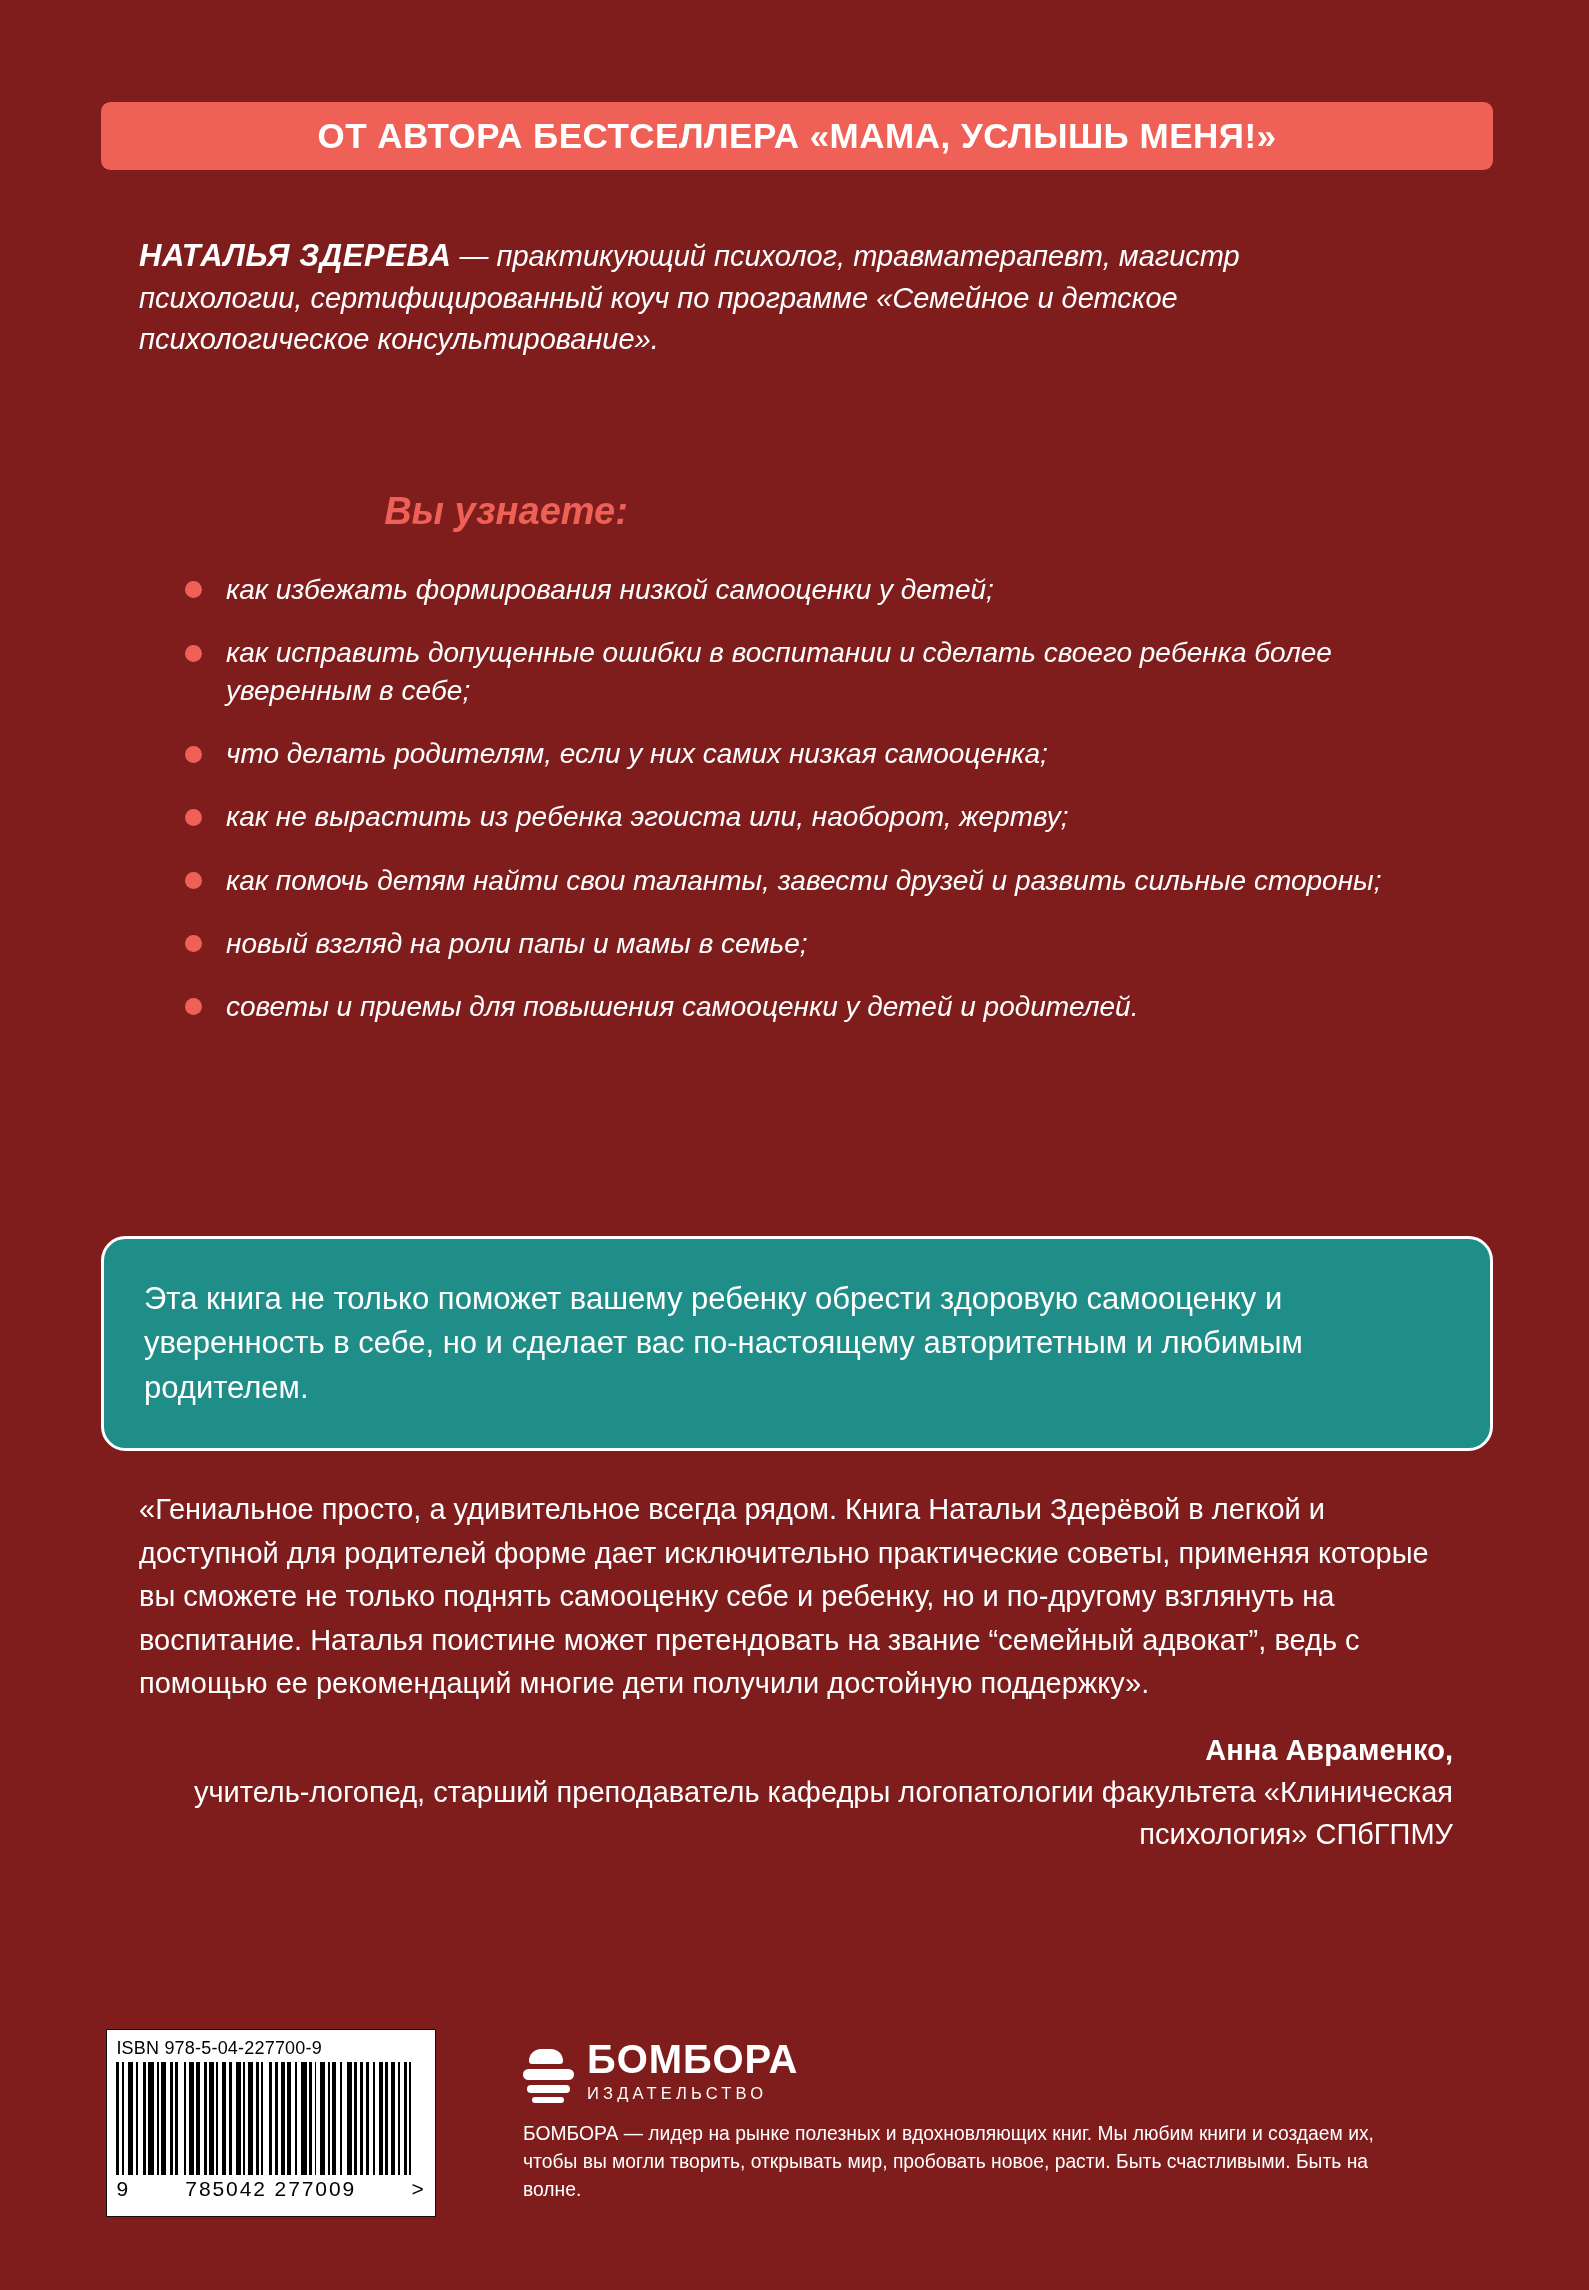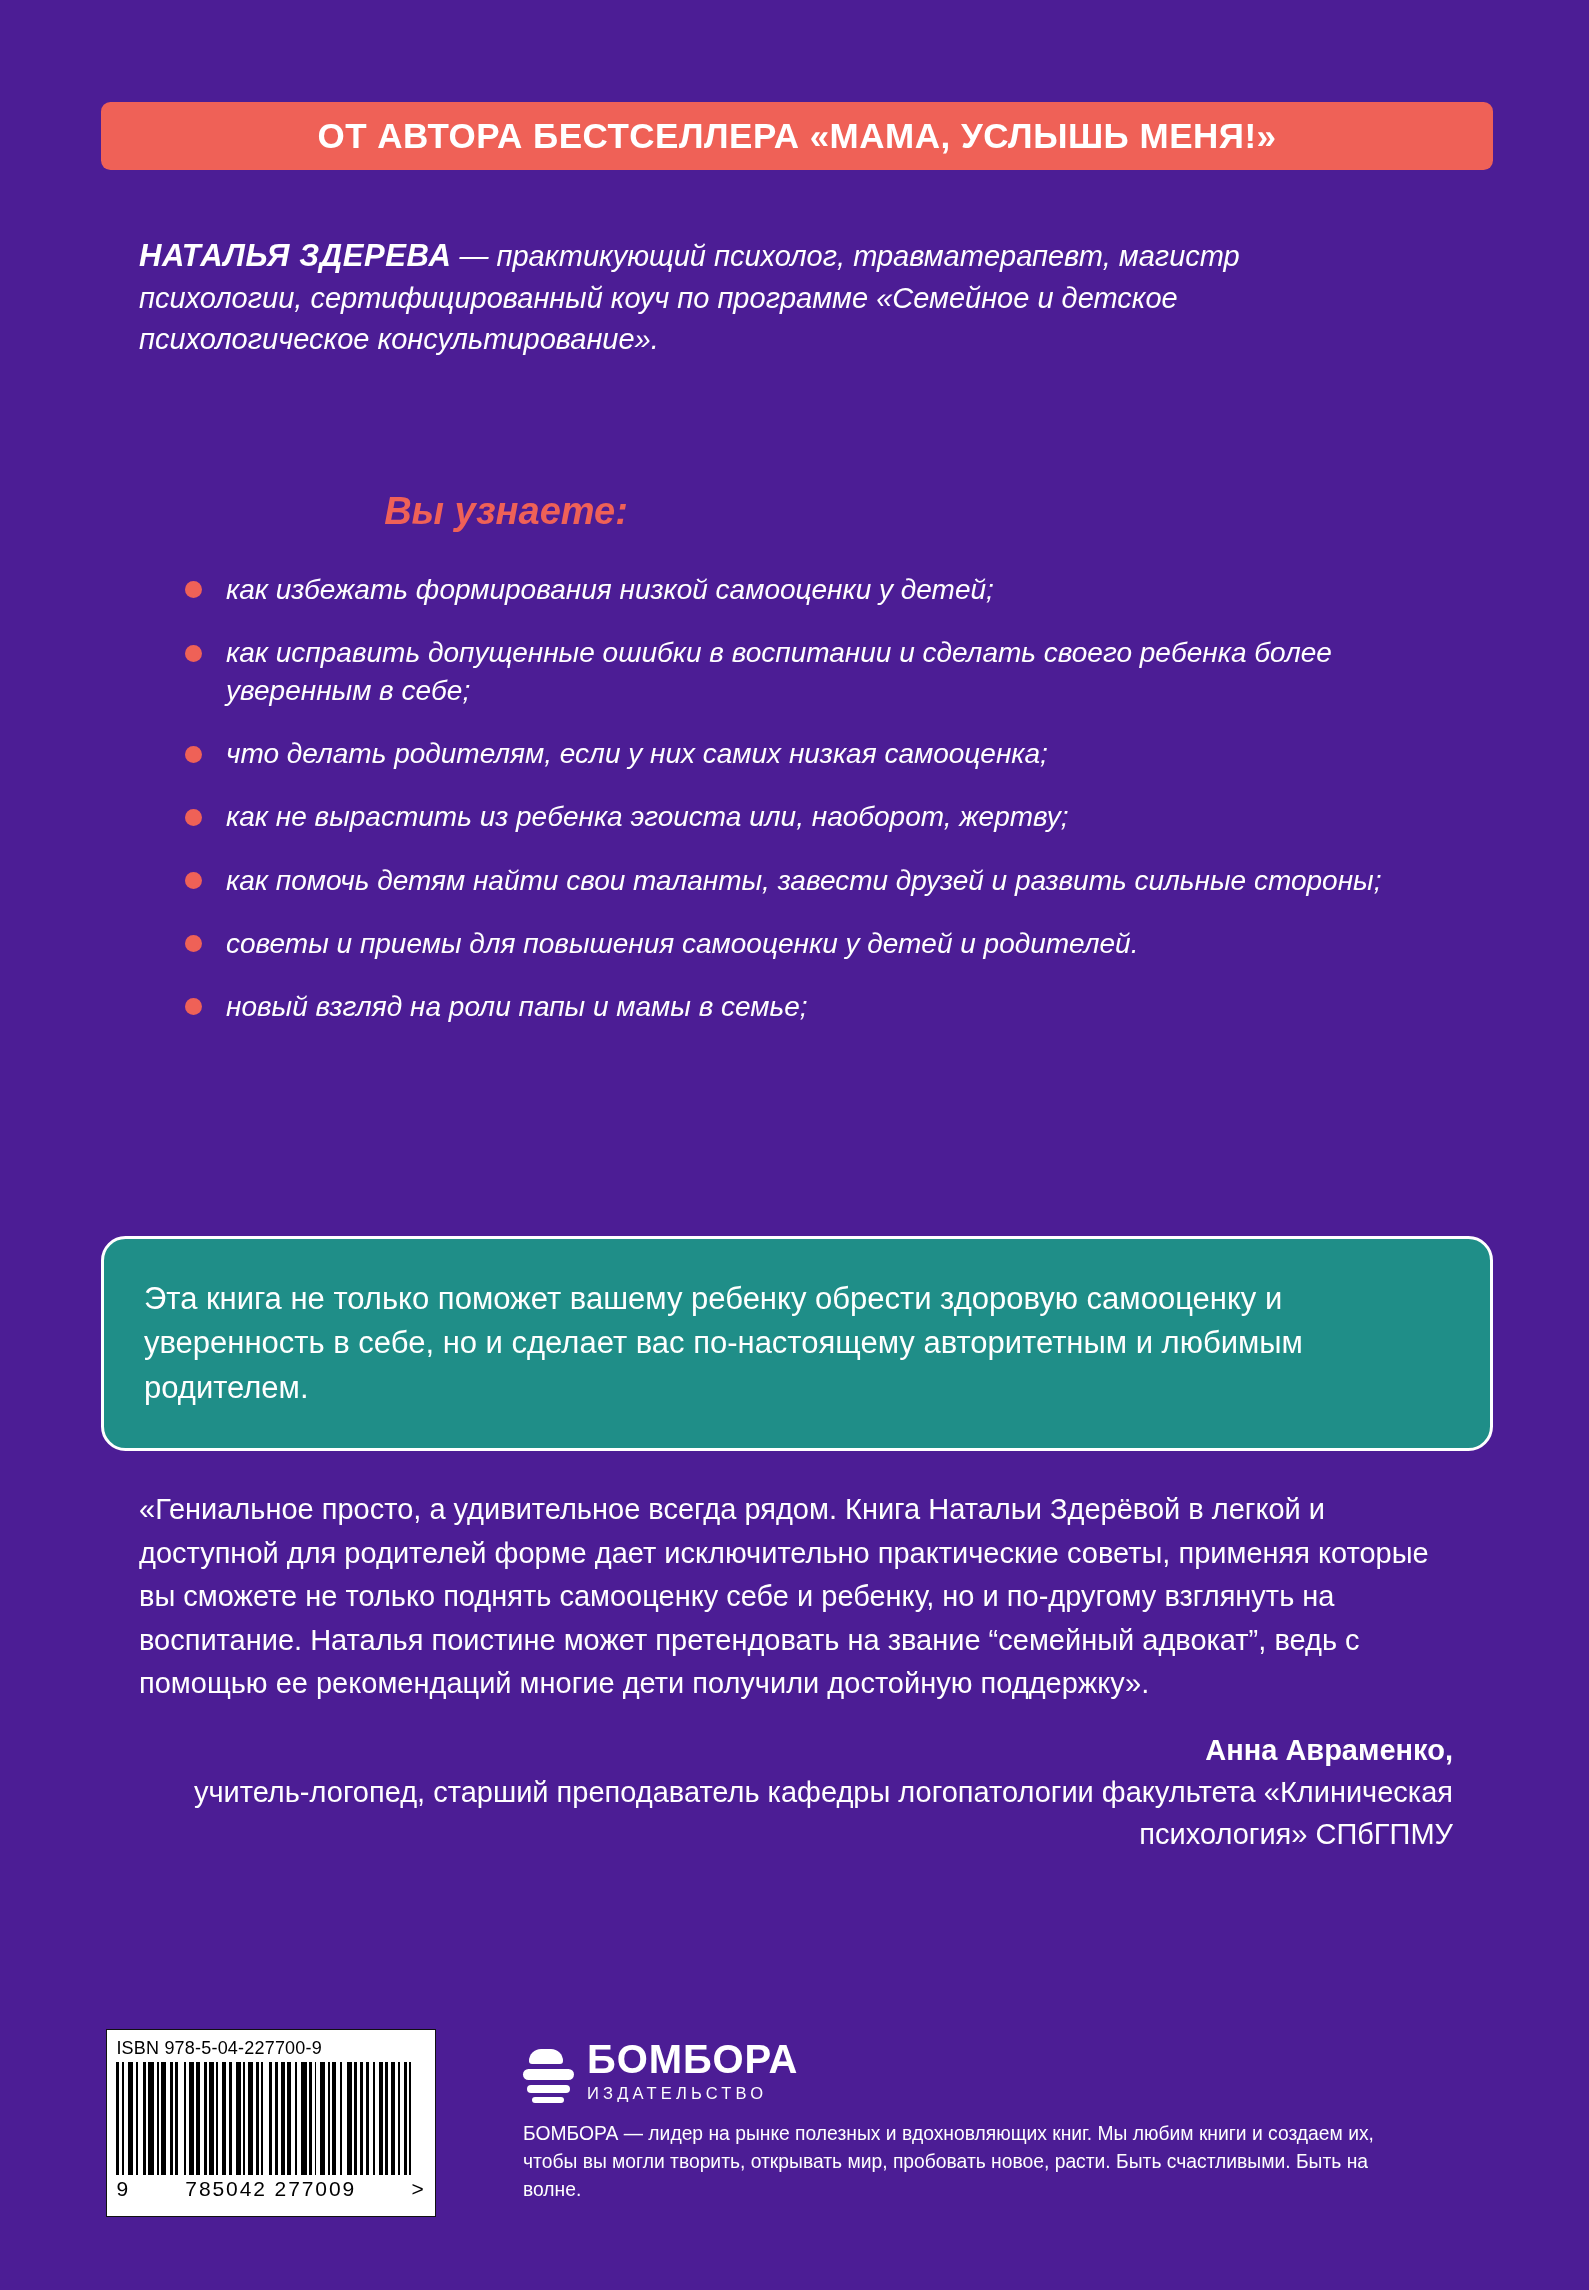--- a/index.html
+++ b/index.html
@@ -7,21 +7,21 @@
     padding: 0;
     background: #ffffff;
   }
   body {
     font-family: "Liberation Sans", sans-serif;
   }
   .page {
     position: relative;
     width: 1589px;
     height: 2291px;
-    background: #4c1d95;
+    background: #7f1d1d;
     overflow: hidden;
     box-sizing: border-box;
   }
   
   .banner {
     position: absolute;
     left: 101px;
     top: 102px;
     width: 1392px;
     height: 68px;
@@ -253,25 +253,25 @@
     <li class="bullet-item">
       <span class="bullet-dot"></span>
       <span>как не вырастить из ребенка эгоиста или, наоборот, жертву;</span>
     </li>
     <li class="bullet-item">
       <span class="bullet-dot"></span>
       <span>как помочь детям найти свои таланты, завести друзей и развить сильные стороны;</span>
     </li>
     <li class="bullet-item">
       <span class="bullet-dot"></span>
+      <span>новый взгляд на роли папы и мамы в семье;</span>
+    </li>
+    <li class="bullet-item">
+      <span class="bullet-dot"></span>
       <span>советы и приемы для повышения самооценки у детей и родителей.</span>
-    </li>
-    <li class="bullet-item">
-      <span class="bullet-dot"></span>
-      <span>новый взгляд на роли папы и мамы в семье;</span>
     </li>
   </ul>
 
   <div class="callout">
     <div class="callout-text">Эта книга не только поможет вашему ребенку обрести здоровую самооценку и уверенность в себе, но и сделает вас по-настоящему авторитетным и любимым родителем.</div>
   </div>
 
   <div class="review">
     <div>«Гениальное просто, а удивительное всегда рядом. Книга Натальи Здерёвой в легкой и доступной для родителей форме дает исключительно практические советы, применяя которые вы сможете не только поднять самооценку себе и ребенку, но и по-другому взглянуть на воспитание. Наталья поистине может претендовать на звание “семейный адвокат”, ведь с помощью ее рекомендаций многие дети получили достойную поддержку».</div>
     <div class="review-author">

